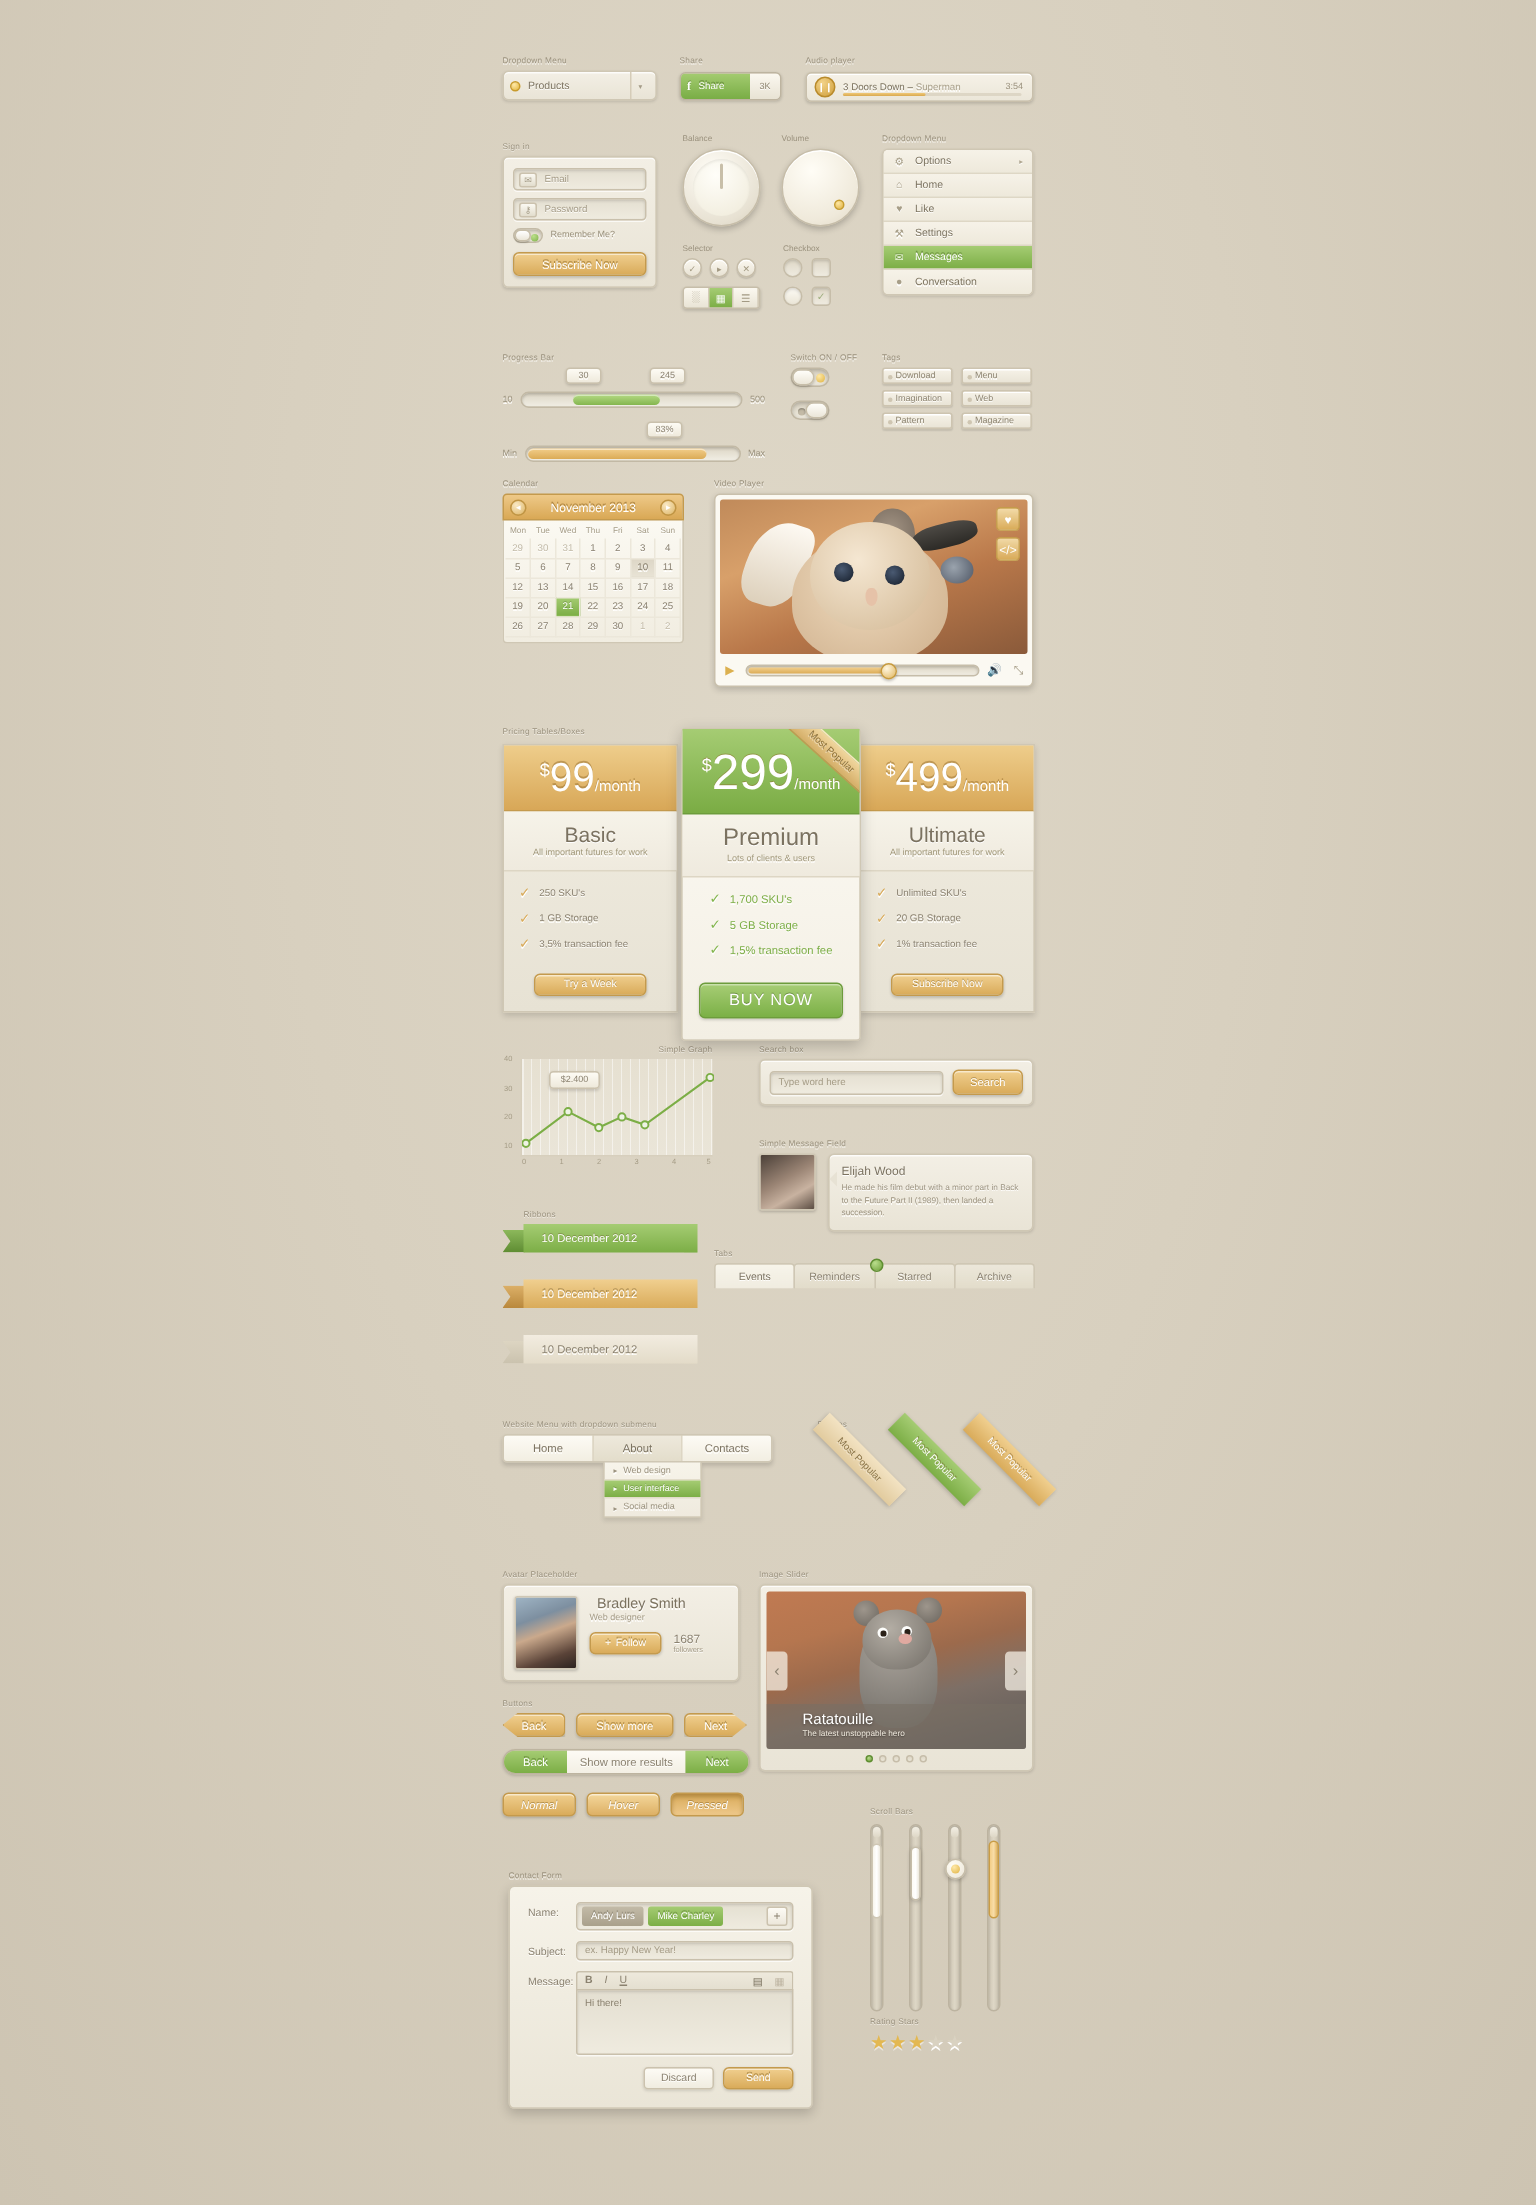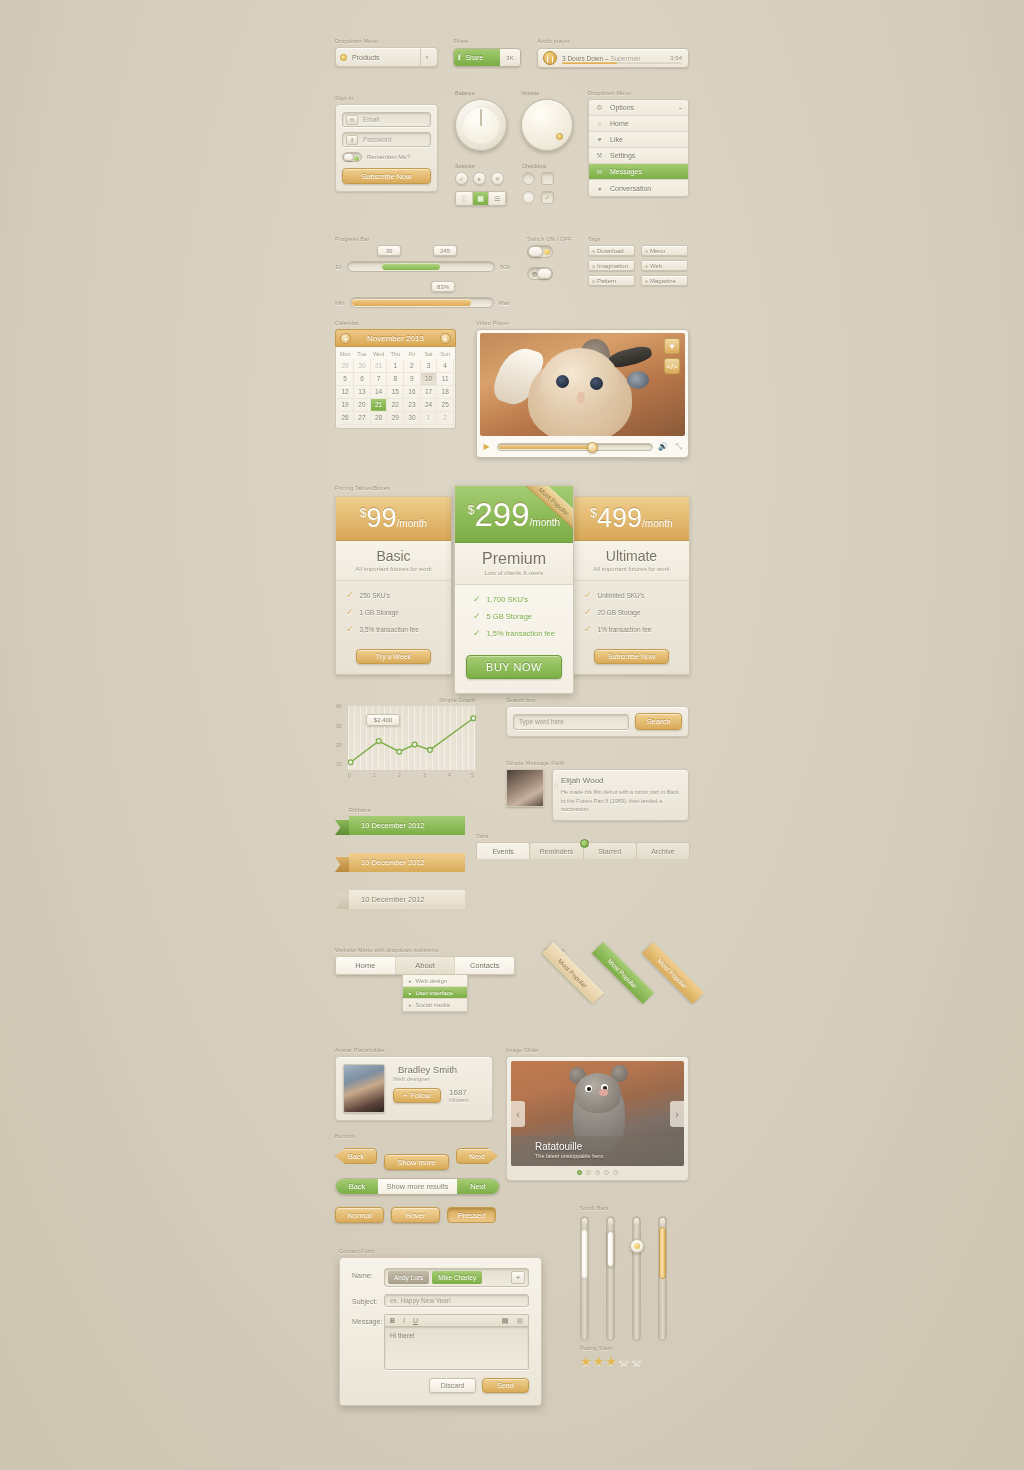--- a/index.html
+++ b/index.html
@@ -283,25 +283,25 @@
   #slider .dots i{width:5px;height:5px;border-radius:50%;background:linear-gradient(#ded7c6,#ebe6d8);border:1px solid #c6bda9;}
   #slider .dots i.act{background:radial-gradient(circle at 35% 30%,#b9dd8c,#6fa13b);border-color:#5f8e31;}
 
   
   #buttons{left:335px;top:1133px;width:165px;}
   .arrbtn{height:16px;color:#fff;font-size:7.5px;display:flex;align-items:center;justify-content:center;
     background:linear-gradient(#f0cf8f,#d9ab5a);border:1px solid #c49a4d;text-shadow:0 -1px 0 rgba(130,95,30,.5);
     box-shadow:inset 0 1px 0 rgba(255,255,255,.5),0 1px 2px rgba(0,0,0,.16);}
   .arrbtn.l{clip-path:polygon(10px 0,100% 0,100% 100%,10px 100%,0 50%);border-radius:0 4px 4px 0;}
   .arrbtn.r{clip-path:polygon(0 0,calc(100% - 10px) 0,100% 50%,calc(100% - 10px) 100%,0 100%);border-radius:4px 0 0 4px;}
-  .arrbtn.m{border-radius:4px;margin-top:12px;}
+  .arrbtn.m{border-radius:4px;}
   #pager{display:flex;height:17px;border-radius:9px;overflow:hidden;border:1px solid #bdb4a0;box-shadow:0 1px 2px rgba(0,0,0,.16);}
   #pager .g{width:42px;background:linear-gradient(#a5cc73,#7cae46);display:flex;align-items:center;justify-content:center;color:#fff;font-size:7.5px;text-shadow:0 -1px 0 rgba(60,90,25,.45);}
   #pager .c{flex:1;background:linear-gradient(#fdfbf5,#f3efe4);display:flex;align-items:center;justify-content:center;font-size:7.5px;color:#8b8270;text-shadow:0 1px 0 #fff;}
-  .stbtn{width:49px;height:16px;font-size:7.5px;}
+  .stbtn{width:49px;height:16px;font-size:7.5px;font-style:italic;}
   .stbtn.hover{background:linear-gradient(#f4d79b,#ddb065);}
   .stbtn.pressed{background:linear-gradient(#d9ab5a,#eec88a);box-shadow:inset 0 2px 3px rgba(120,85,25,.4);}
 
   
   #scrollbars{left:580px;top:1205px;}
   .sb{position:relative;width:9px;height:125px;border-radius:5px;background:linear-gradient(90deg,#cdc5b3,#ded7c6,#c9c1af);
      box-shadow:inset 0 1px 2px rgba(0,0,0,.2);border:1px solid #bcb3a0;}
   .sb .cap{position:absolute;left:1px;right:1px;top:1px;height:7px;border-radius:4px;background:linear-gradient(#f3efe4,#ddd6c5);}
   .sb .thumb{position:absolute;left:0px;width:7px;border-radius:4px;}
   .th-w{background:linear-gradient(90deg,#f8f5ec,#fff,#ece7da);border:1px solid #cfc7b4;}

